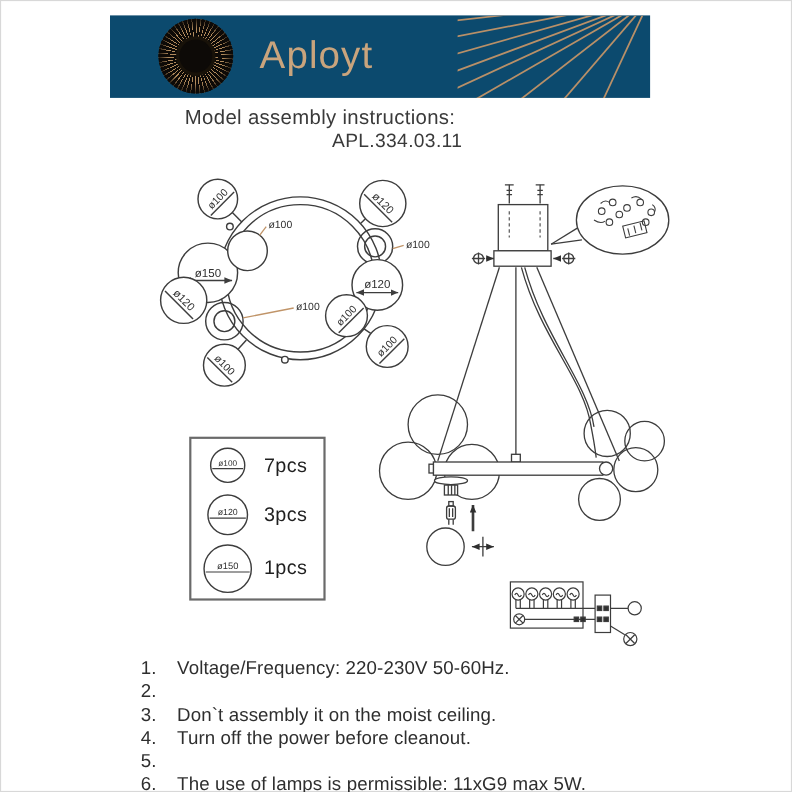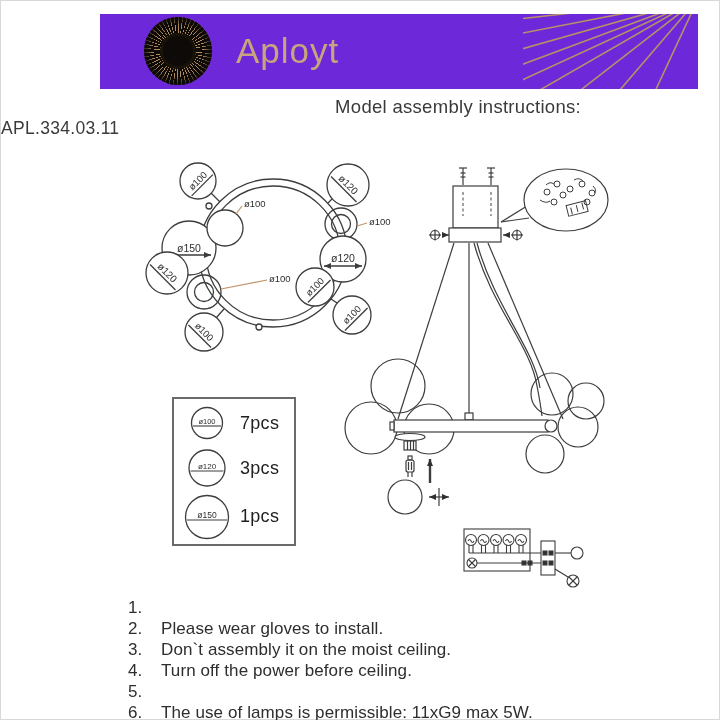--- a/index.html
+++ b/index.html
@@ -10,22 +10,22 @@
     position:relative;
     overflow:hidden;
   }
   .page {
     position:absolute; inset:0;
     background:#fff;
     border:1px solid #d8d8d8;
   }
   
   .banner {
-    position:absolute; left:99px; top:13px; width:598px; height:75px;
-    background:#6d28d9; overflow:hidden;
+    position:absolute; left:99px; top:13px; width:491px; height:75px;
+    background:#0c4a6e; overflow:hidden;
   }
   .sunburst {
     position:absolute; left:44px; top:3px; width:68px; height:68px;
     border-radius:50%;
     background:repeating-conic-gradient(#b08a5c 0deg 1.7deg, #0d0a07 1.7deg 7.2deg);
   }
   .sunburst::before {
     content:""; position:absolute; inset:0; border-radius:50%;
     background:radial-gradient(circle, rgba(13,10,7,0) 0 52%, #0d0a07 73%);
   }
@@ -35,25 +35,25 @@
     background:#0d0a07; box-shadow:0 0 0 3px #181209;
   }
   .brand-text {
     position:absolute; left:136px; top:17px;
     font-size:35px; font-weight:400; letter-spacing:1px;
     color:#c9a47d;
   }
   .banner-rays { position:absolute; right:0; top:0; }
   
   .doc-title {
-    position:absolute; left:0; top:95px; width:580px; text-align:right;
+    position:absolute; left:0; top:95px; width:580px; text-align:center;
     font-size:18.5px; color:#3a3a3a; letter-spacing:0.3px;
   }
   .doc-model {
-    position:absolute; left:0; top:117px; width:720px; text-align:left;
+    position:absolute; left:0; top:117px; width:720px; text-align:center;
     font-size:17.5px; color:#3a3a3a; letter-spacing:0.3px;
   }
   
   .svg-abs { position:absolute; }
   svg text { font-family:"Liberation Sans", sans-serif; fill:#2f2f2f; }
   
   .legend-box {
     position:absolute; left:171px; top:396px; width:124px; height:149px;
     border:2px solid #6a6a6a; background:#fff;
     display:flex; flex-direction:column; justify-content:space-around;
@@ -374,32 +374,32 @@
         <circle cx="114" cy="56" r="6"></circle>
         <line x1="110" y1="52" x2="118" y2="60"></line>
         <line x1="110" y1="60" x2="118" y2="52"></line>
       </g>
     </g>
   </svg>
 
   <div class="instructions">
     <div class="instr-row">
       <span class="instr-num">1.</span>
+      <span class="instr-text">Voltage/Frequency: 220-230V 50-60Hz.</span>
     </div>
     <div class="instr-row">
       <span class="instr-num">2.</span>
-      <span class="instr-text">Please wear gloves to install.</span>
     </div>
     <div class="instr-row">
       <span class="instr-num">3.</span>
       <span class="instr-text">Don`t assembly it on the moist ceiling.</span>
     </div>
     <div class="instr-row">
       <span class="instr-num">4.</span>
-      <span class="instr-text">Turn off the power before ceiling.</span>
+      <span class="instr-text">Turn off the power before cleanout.</span>
     </div>
     <div class="instr-row">
       <span class="instr-num">5.</span>
     </div>
     <div class="instr-row">
       <span class="instr-num">6.</span>
       <span class="instr-text">The use of lamps is permissible: 11xG9 max 5W.</span>
     </div>
   </div>
 

